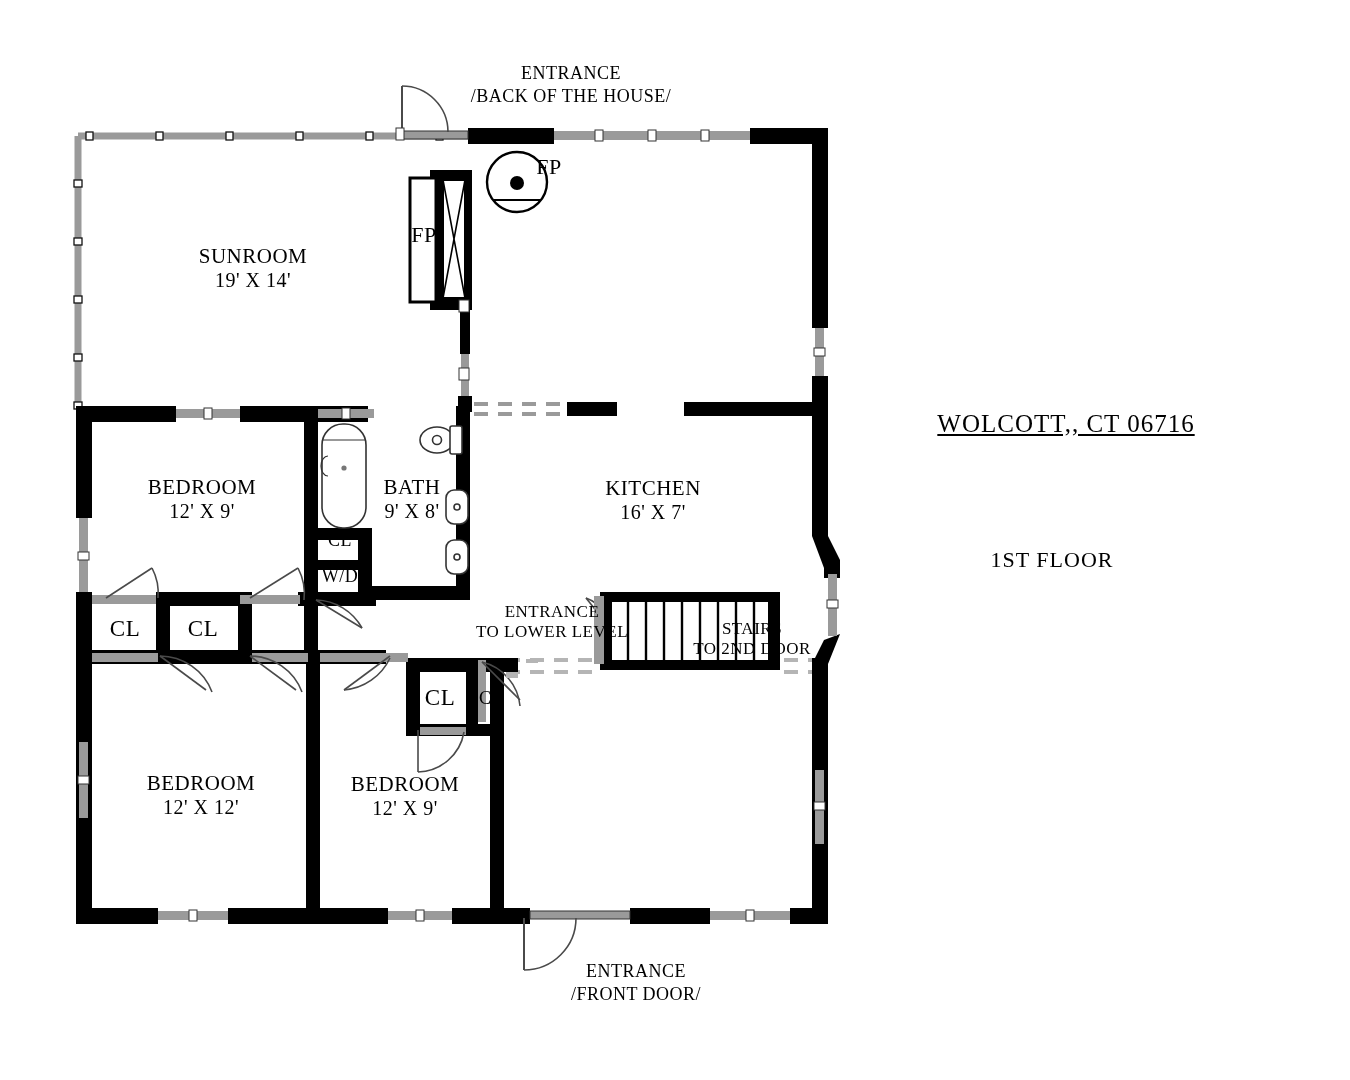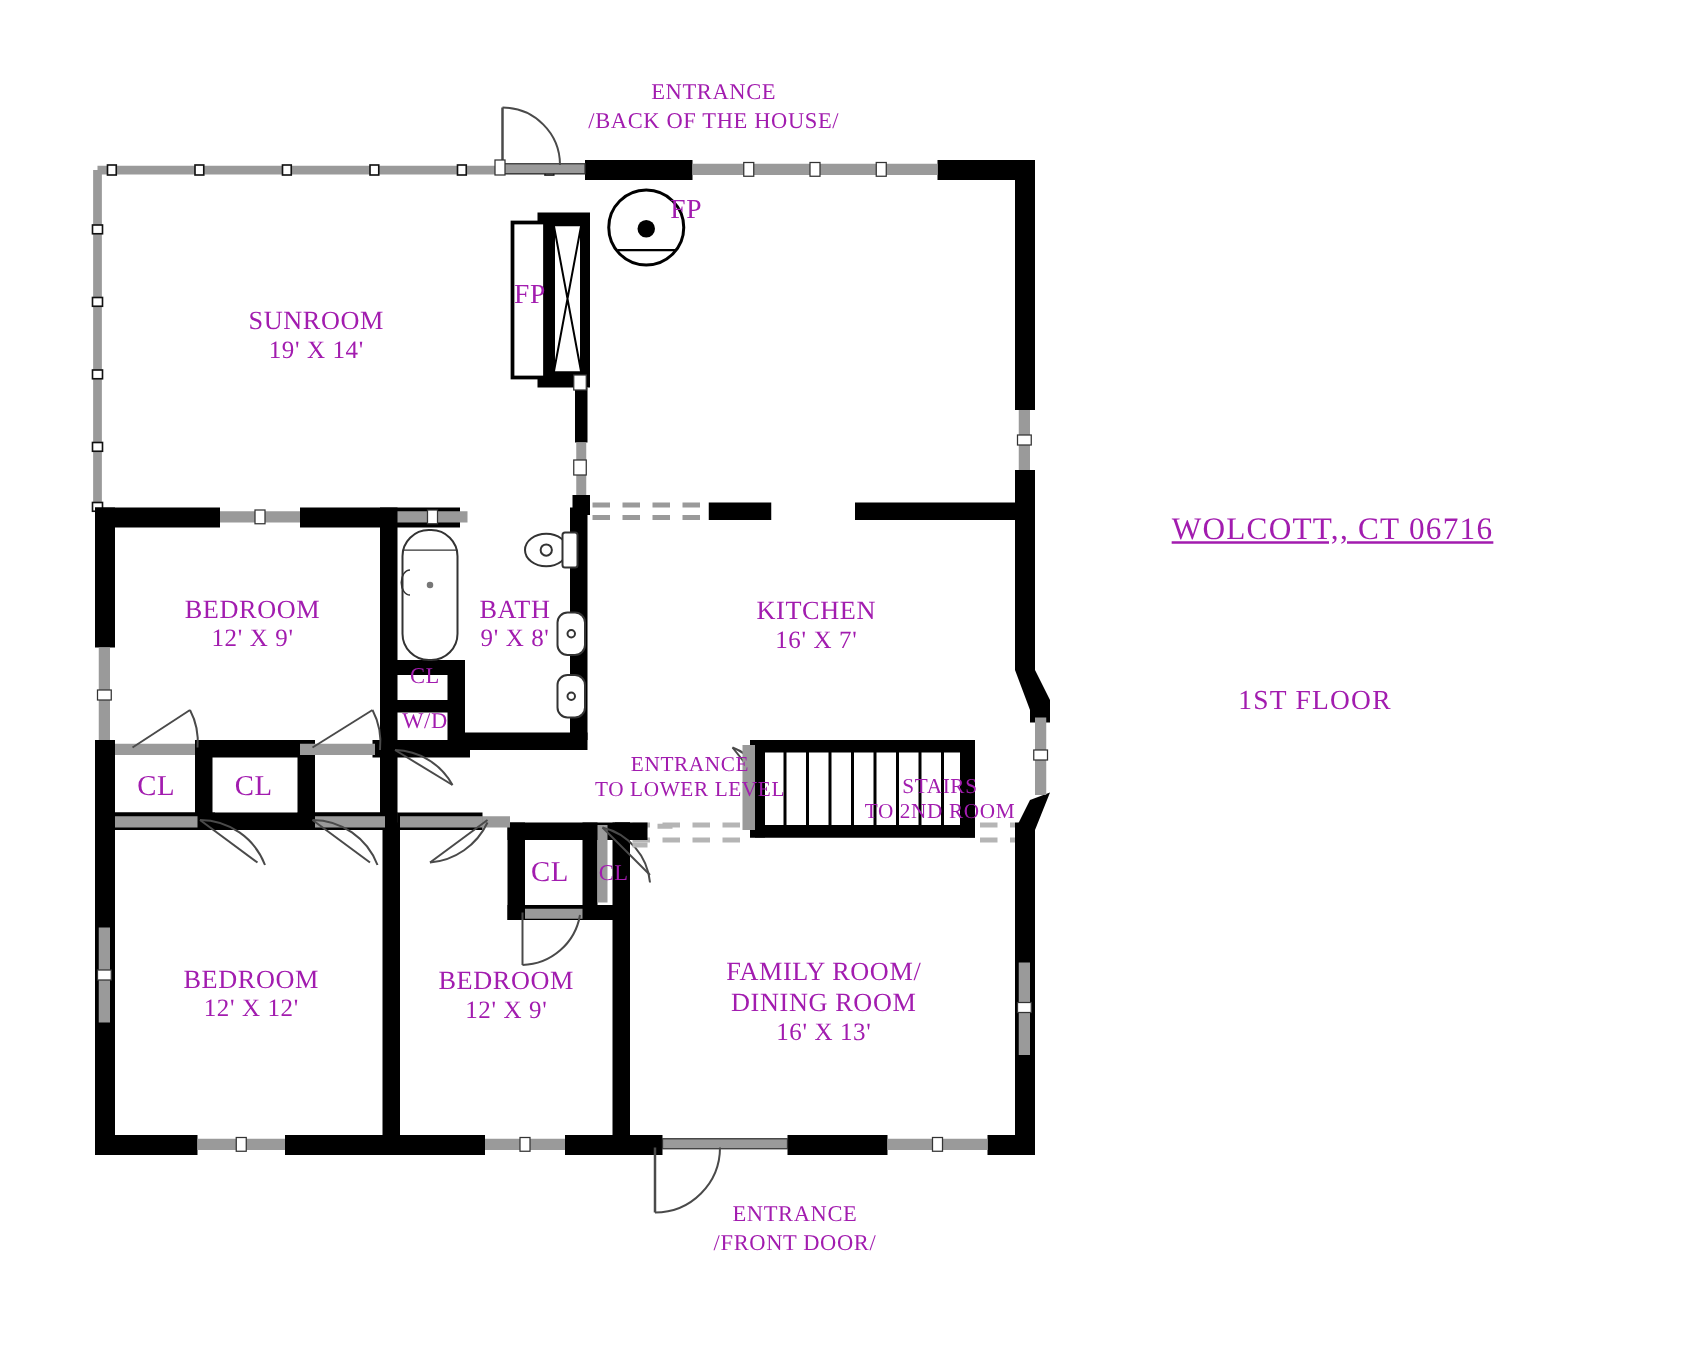--- a/index.html
+++ b/index.html
@@ -10,21 +10,21 @@
     color:#111;
     overflow:hidden;
     position:relative;
   }
   #plan-root{position:absolute;left:0;top:0;width:1350px;height:1080px;}
   svg#floorplan{position:absolute;left:0;top:0;width:1350px;height:1080px;}
 
   .lbl{
     position:absolute;
     font-family:"Liberation Serif", serif;
-    color:#a21caf;
+    color:#000000;
     text-align:center;
     white-space:nowrap;
     letter-spacing:.5px;
     line-height:1.18;
     transform:translateX(-50%);
   }
   .room-name{font-size:21px;}
   .room-dim{font-size:20px;}
   .tiny{font-size:17px;}
   .cl{font-size:23px;}
@@ -328,21 +328,21 @@
     <div>/FRONT DOOR/</div>
   </div>
 
   <div class="lbl tiny" style="left:552px;top:602px;">
     <div>ENTRANCE</div>
     <div>TO LOWER LEVEL</div>
   </div>
 
   <div class="lbl tiny" style="left:752px;top:619px;">
     <div>STAIRS</div>
-    <div>TO 2ND ROOM</div>
+    <div>TO 2ND DOOR</div>
   </div>
 
   <div class="lbl" style="left:253px;top:244px;">
     <div class="room-name">SUNROOM</div>
     <div class="room-dim">19' X 14'</div>
   </div>
 
 
   <div class="lbl" style="left:202px;top:475px;">
     <div class="room-name">BEDROOM</div>
@@ -362,25 +362,20 @@
   <div class="lbl" style="left:201px;top:771px;">
     <div class="room-name">BEDROOM</div>
     <div class="room-dim">12' X 12'</div>
   </div>
 
   <div class="lbl" style="left:405px;top:772px;">
     <div class="room-name">BEDROOM</div>
     <div class="room-dim">12' X 9'</div>
   </div>
 
-  <div class="lbl" style="left:659px;top:765px;">
-    <div class="room-name">FAMILY ROOM/</div>
-    <div class="room-name">DINING ROOM</div>
-    <div class="room-dim">16' X 13'</div>
-  </div>
 
   <div class="lbl cl-small" style="left:340px;top:530px;">
     <span>CL</span>
   </div>
   <div class="lbl cl-small" style="left:340px;top:566px;">
     <span>W/D</span>
   </div>
   <div class="lbl cl" style="left:125px;top:615px;">
     <span>CL</span>
   </div>

